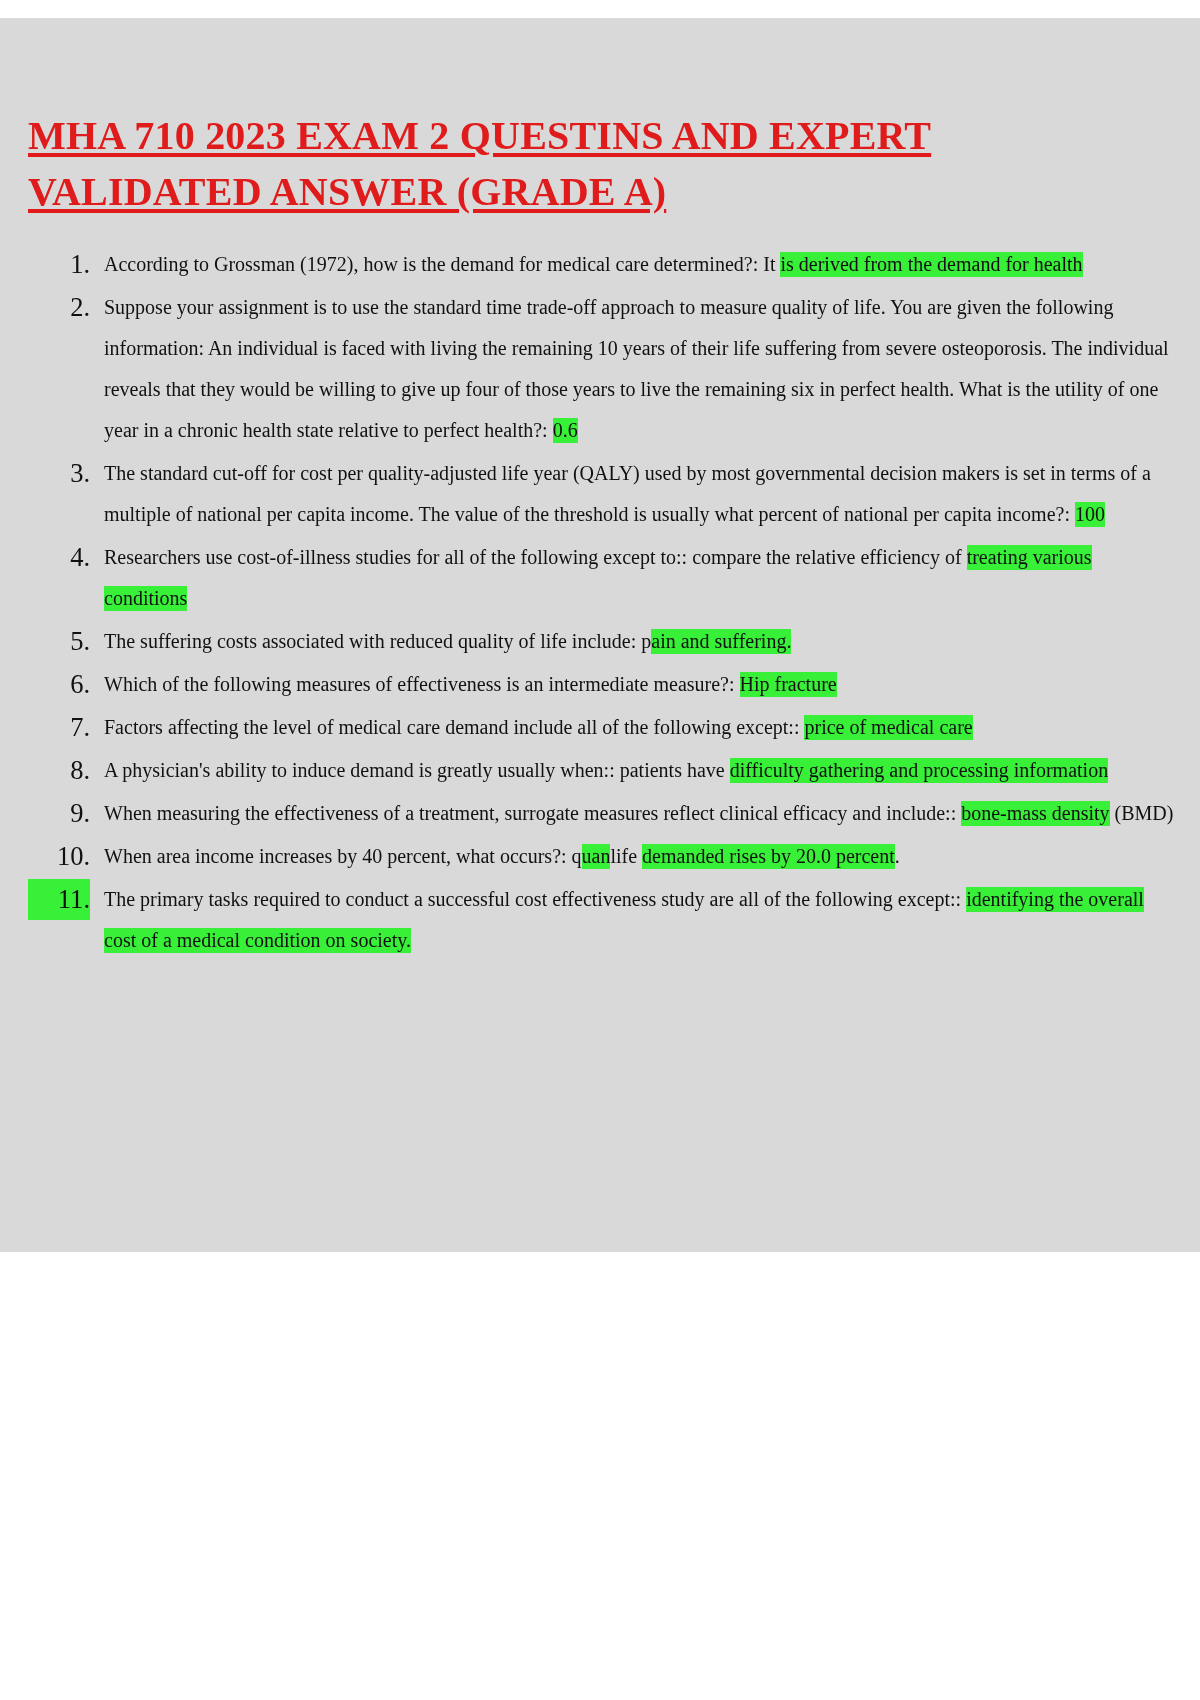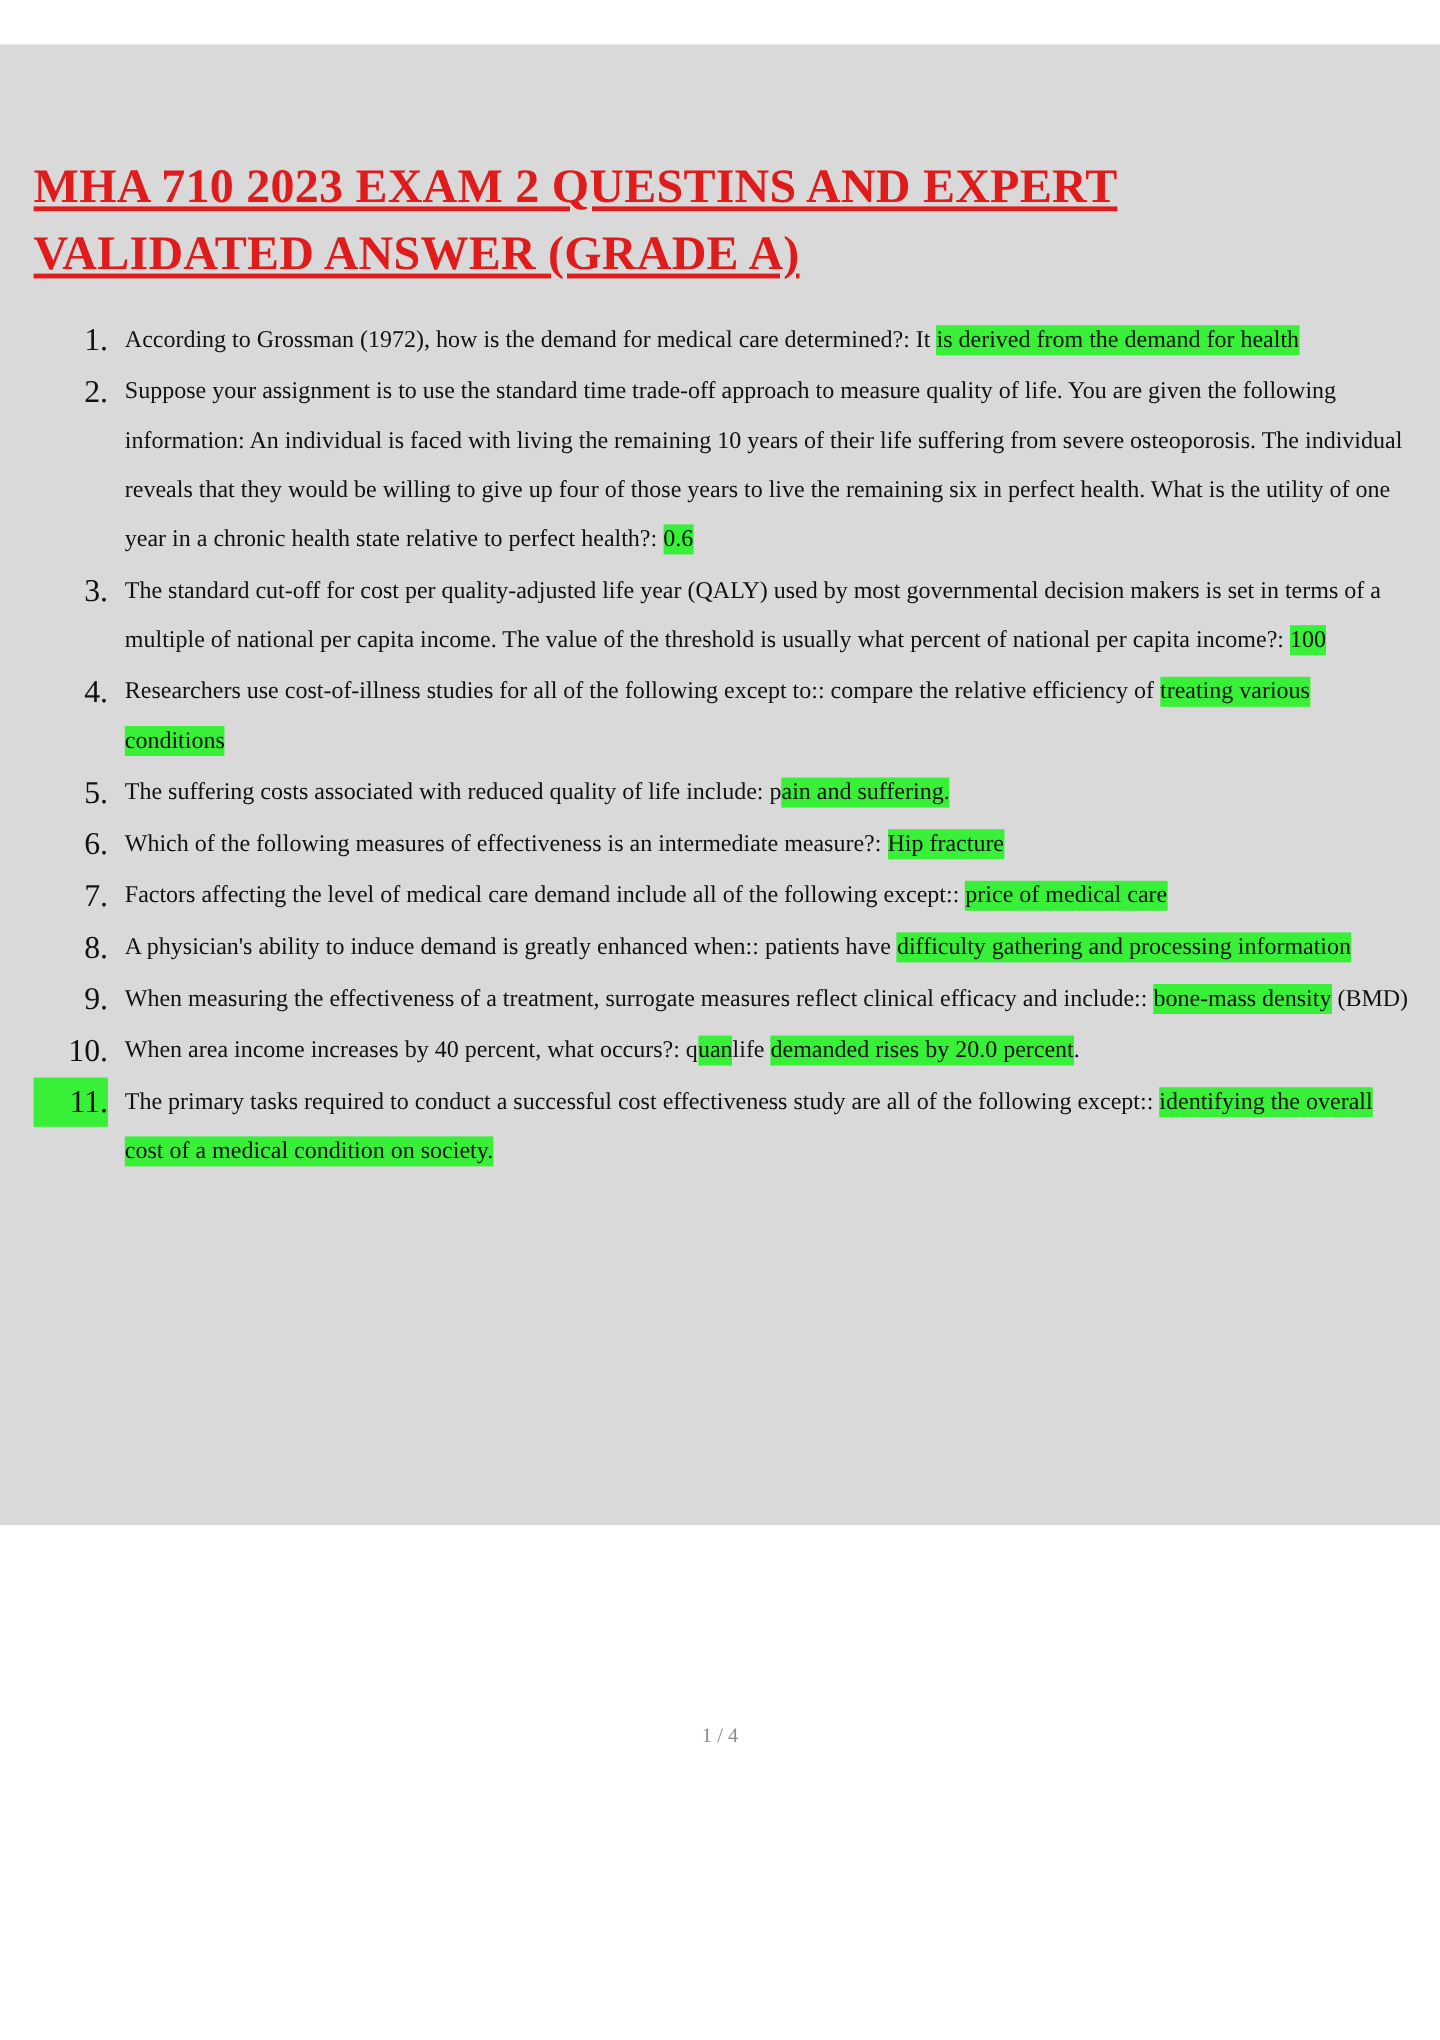--- a/index.html
+++ b/index.html
@@ -21,21 +21,20 @@
     height: 1700px;
     background: #ffffff;
   }
   .doc-sheet {
     position: absolute;
     left: 0;
     top: 18px;
     width: 1200px;
     height: 1234px;
     background: #d9d9d9;
-    margin-top: 19px;
   }
   .doc-inner {
     position: absolute;
     left: 28px;
     top: 90px;
     width: 1150px;
   }
   .doc-title {
     color: #e01b1b;
     font-weight: bold;
@@ -111,27 +110,26 @@
     <div class="doc-inner">
       <h1 class="doc-title">MHA 710 2023 EXAM 2 QUESTINS AND EXPERT VALIDATED ANSWER (GRADE A)</h1>
       <ol class="qlist">
           <li><span>According to Grossman (1972), how is the demand for medical care determined?: It </span><span class="hl">is derived from the demand for health</span></li>
           <li><span>Suppose your assignment is to use the standard time trade-off approach to measure quality of life. You are given the following information: An individual is faced with living the remaining 10 years of their life suffering from severe osteoporosis. The individual reveals that they would be willing to give up four of those years to live the remaining six in perfect health. What is the utility of one year in a chronic health state relative to perfect health?: </span><span class="hl">0.6</span></li>
           <li><span>The standard cut-off for cost per quality-adjusted life year (QALY) used by most governmental decision makers is set in terms of a multiple of national per capita income. The value of the threshold is usually what percent of national per capita income?: </span><span class="hl">100</span></li>
           <li><span>Researchers use cost-of-illness studies for all of the following except to:: compare the relative efficiency of </span><span class="hl">treating various conditions</span></li>
           <li><span>The suffering costs associated with reduced quality of life include: p</span><span class="hl">ain and suffering.</span></li>
           <li><span>Which of the following measures of effectiveness is an intermediate measure?: </span><span class="hl">Hip fracture</span></li>
           <li><span>Factors affecting the level of medical care demand include all of the following except:: </span><span class="hl">price of medical care</span></li>
-          <li><span>A physician's ability to induce demand is greatly enhanced when:: patients have </span><span class="hl">difficulty gathering and processing information</span></li>
+          <li><span>A physician's ability to induce demand is greatly usually when:: patients have </span><span class="hl">difficulty gathering and processing information</span></li>
           <li><span>When measuring the effectiveness of a treatment, surrogate measures reflect clinical efficacy and include:: </span><span class="hl">bone-mass density</span><span> (BMD)</span></li>
           <li><span>When area income increases by 40 percent, what occurs?: q</span><span class="hl">uan</span><span>life </span><span class="hl">demanded rises by 20.0 percent</span><span>.</span></li>
           <li class="num-hl"><span>The primary tasks required to conduct a successful cost effectiveness study are all of the following except:: </span><span class="hl">identifying the overall cost of a medical condition on society.</span></li>
         </ol>
     </div>
 
-    <div class="pagenum">1 / 4</div>
   </div>
 
   <div class="lower-strip">
     
   </div>
 
 </div>
 
 </body></html>

